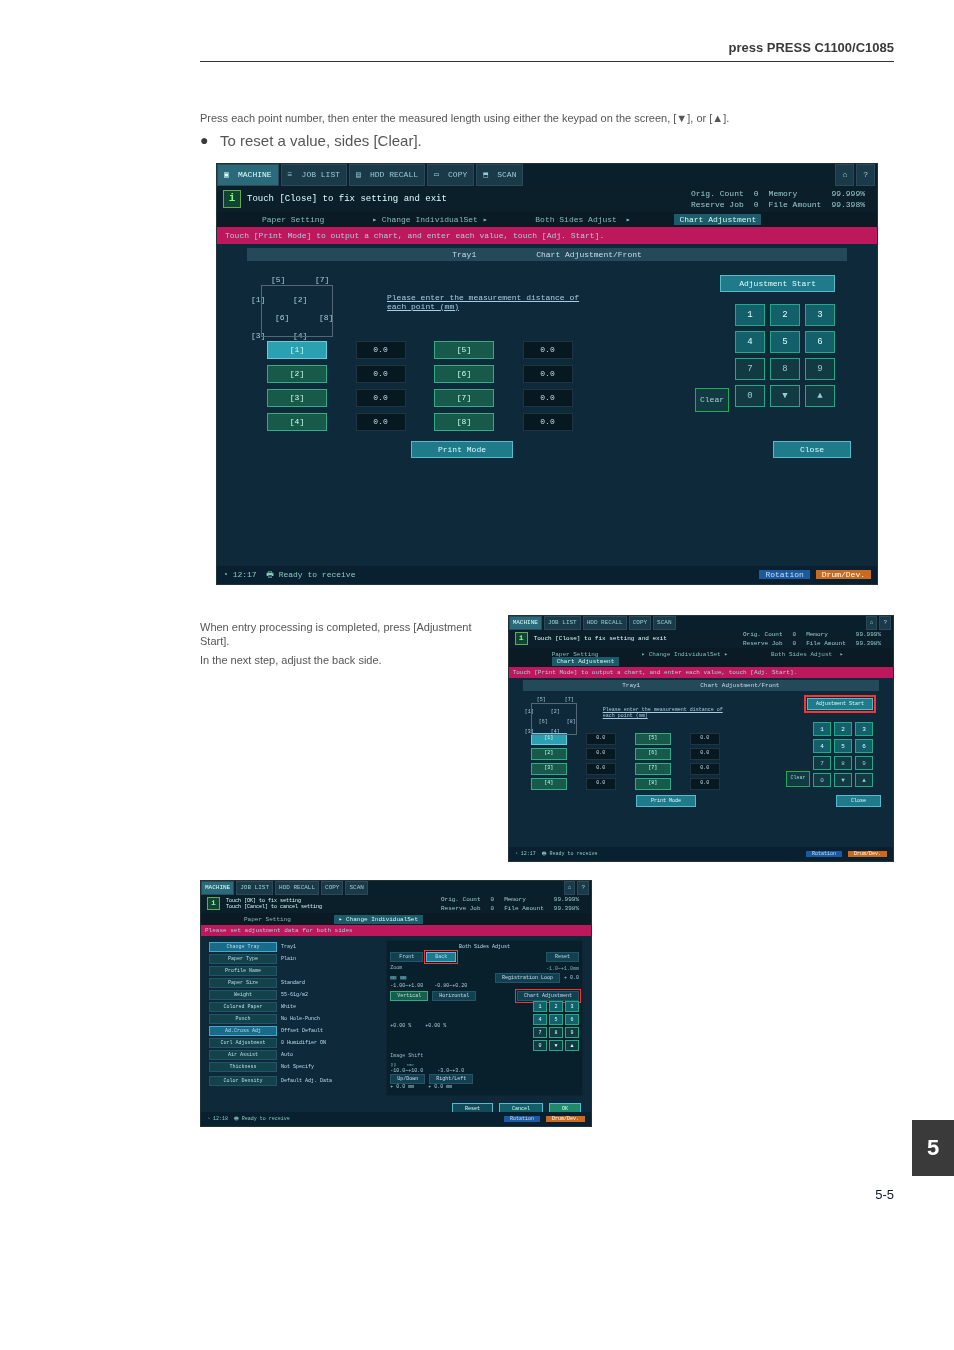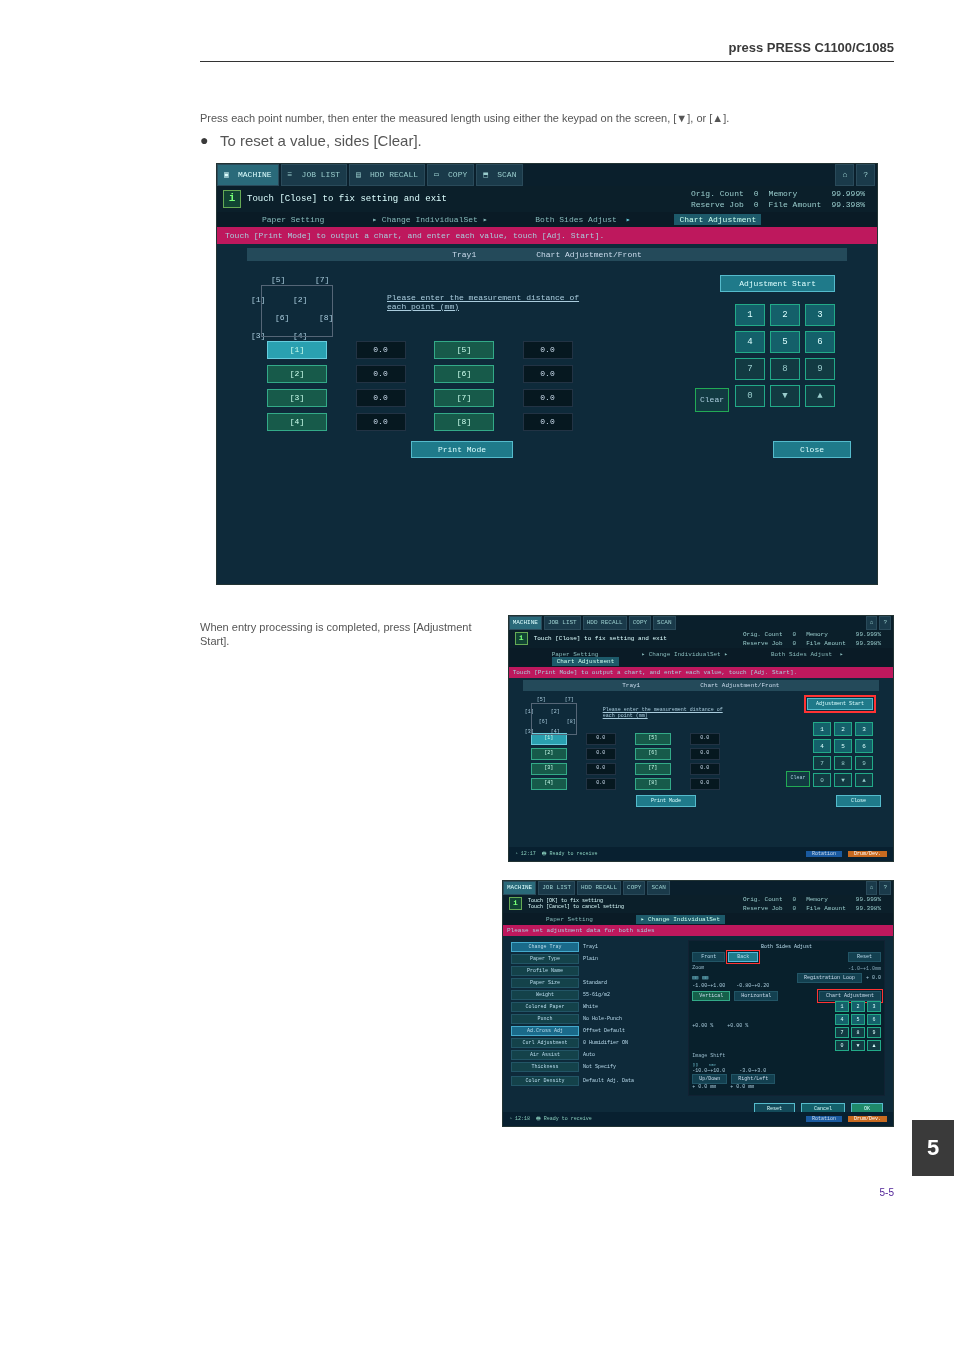--- a/index.html
+++ b/index.html
@@ -164,21 +164,21 @@
   .statusbar {
     display:flex;justify-content:space-between;align-items:center;
     background:#082030;color:#8cb;font-size:8px;padding:2px 6px;
     position:absolute;left:0;right:0;bottom:0;height:14px;
   }
   .statusbar .right { display:flex;gap:6px; }
   .status-chip { background:#1a5aa0;color:#cde;padding:0 6px; }
   .status-chip.orange { background:#c86a20;color:#fff; }
   
   .step-row {
-    display:flex;align-items:flex-start;gap:12px;margin:18px 0;justify-content:flex-end;
+    display:flex;align-items:flex-start;gap:12px;margin:18px 0;
   }
   .step-text { width:300px;font-size:15px;color:#555;line-height:1.25; }
   .thumb {
     background:#0e2a3a;border:1px solid #233;width:390px;height:245px;
     position:relative;overflow:hidden;font-family:"Courier New",monospace;
   }
   .thumb .tabbar{height:14px;}
   .thumb .tab{font-size:6px;padding:1px 3px;}
   .thumb .info-row{height:18px;}
   .thumb .i-ico{width:11px;height:11px;font-size:8px;line-height:10px;}
@@ -226,21 +226,21 @@
   .fchip.reset{background:#134a5a;}
   .fchip.cancel{background:#13606a;}
   .fchip.ok{background:#1f8a6a;}
   
   .side-tab {
     position:absolute;right:0;top:1120px;width:42px;height:56px;
     background:#3a3a3a;color:#fff;text-align:center;font-size:22px;
     line-height:56px;font-weight:bold;
   }
   .pagenum {
-    text-align:right;font-size:10px;color:#4c1d95;margin-top:60px;
+    text-align:right;font-size:13px;color:#0f172a;margin-top:60px;
   }
 </style>
 </head>
 <body>
 
 <div class="page">
   <div class="model-header">press PRESS C1100/C1085</div>
   <div class="divider"></div>
 
   <p class="body-text">Press each point number, then enter the measured length using either the keypad on the screen, [▼], or [▲].</p>
@@ -377,25 +377,33 @@
           </div>
         </div>
       </div>
     </div>
 
     <div class="footer-btns">
       <div class="fbtn">Print Mode</div>
       <div class="fbtn">Close</div>
     </div>
 
+    <div class="statusbar">
+      <div><span>◔</span> <span>12:17</span>&nbsp;&nbsp;<span>🖶</span> <span>Ready to receive</span></div>
+      <div class="right">
+        <span class="status-chip">Rotation</span>
+        <span class="status-chip orange">Drum/Dev.</span>
+      </div>
+    </div>
   </div>
 
   <div class="step-row">
     <div class="step-text">
       <p class="body-text">When entry processing is completed, press [Adjustment Start].</p>
+      <p class="body-text">In the next step, adjust the back side.</p>
     </div>
     <div class="thumb">
       <div class="tabbar">
         <div class="tab active">
             <span>MACHINE</span>
           </div>
         <div class="tab">
             <span>JOB LIST</span>
           </div>
         <div class="tab">

